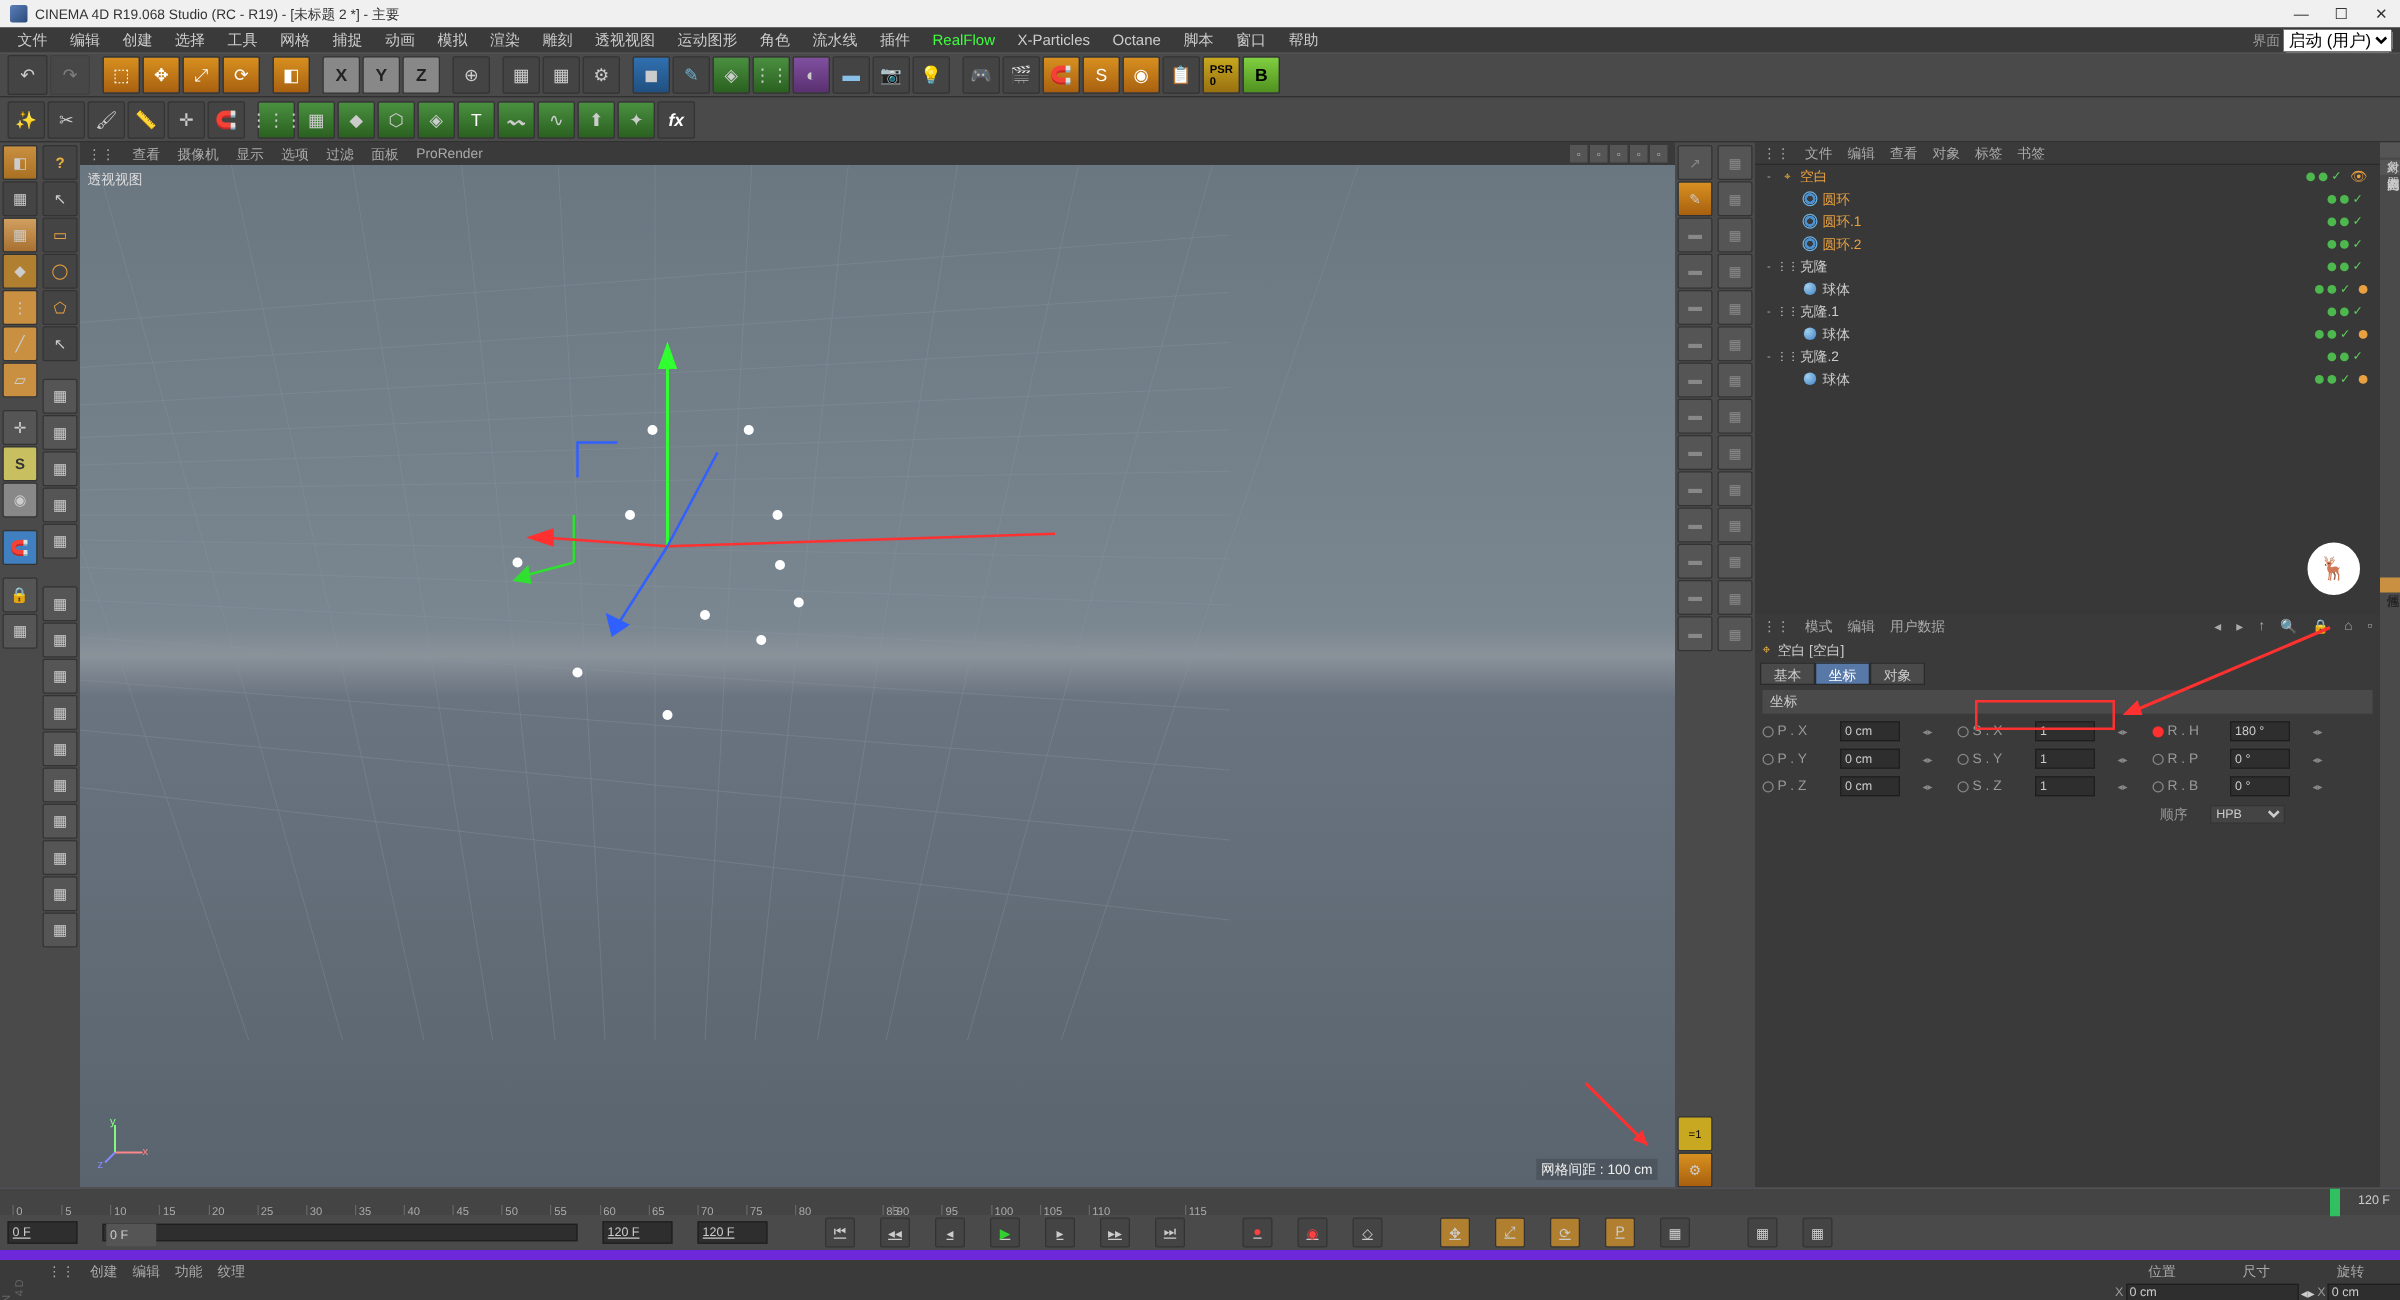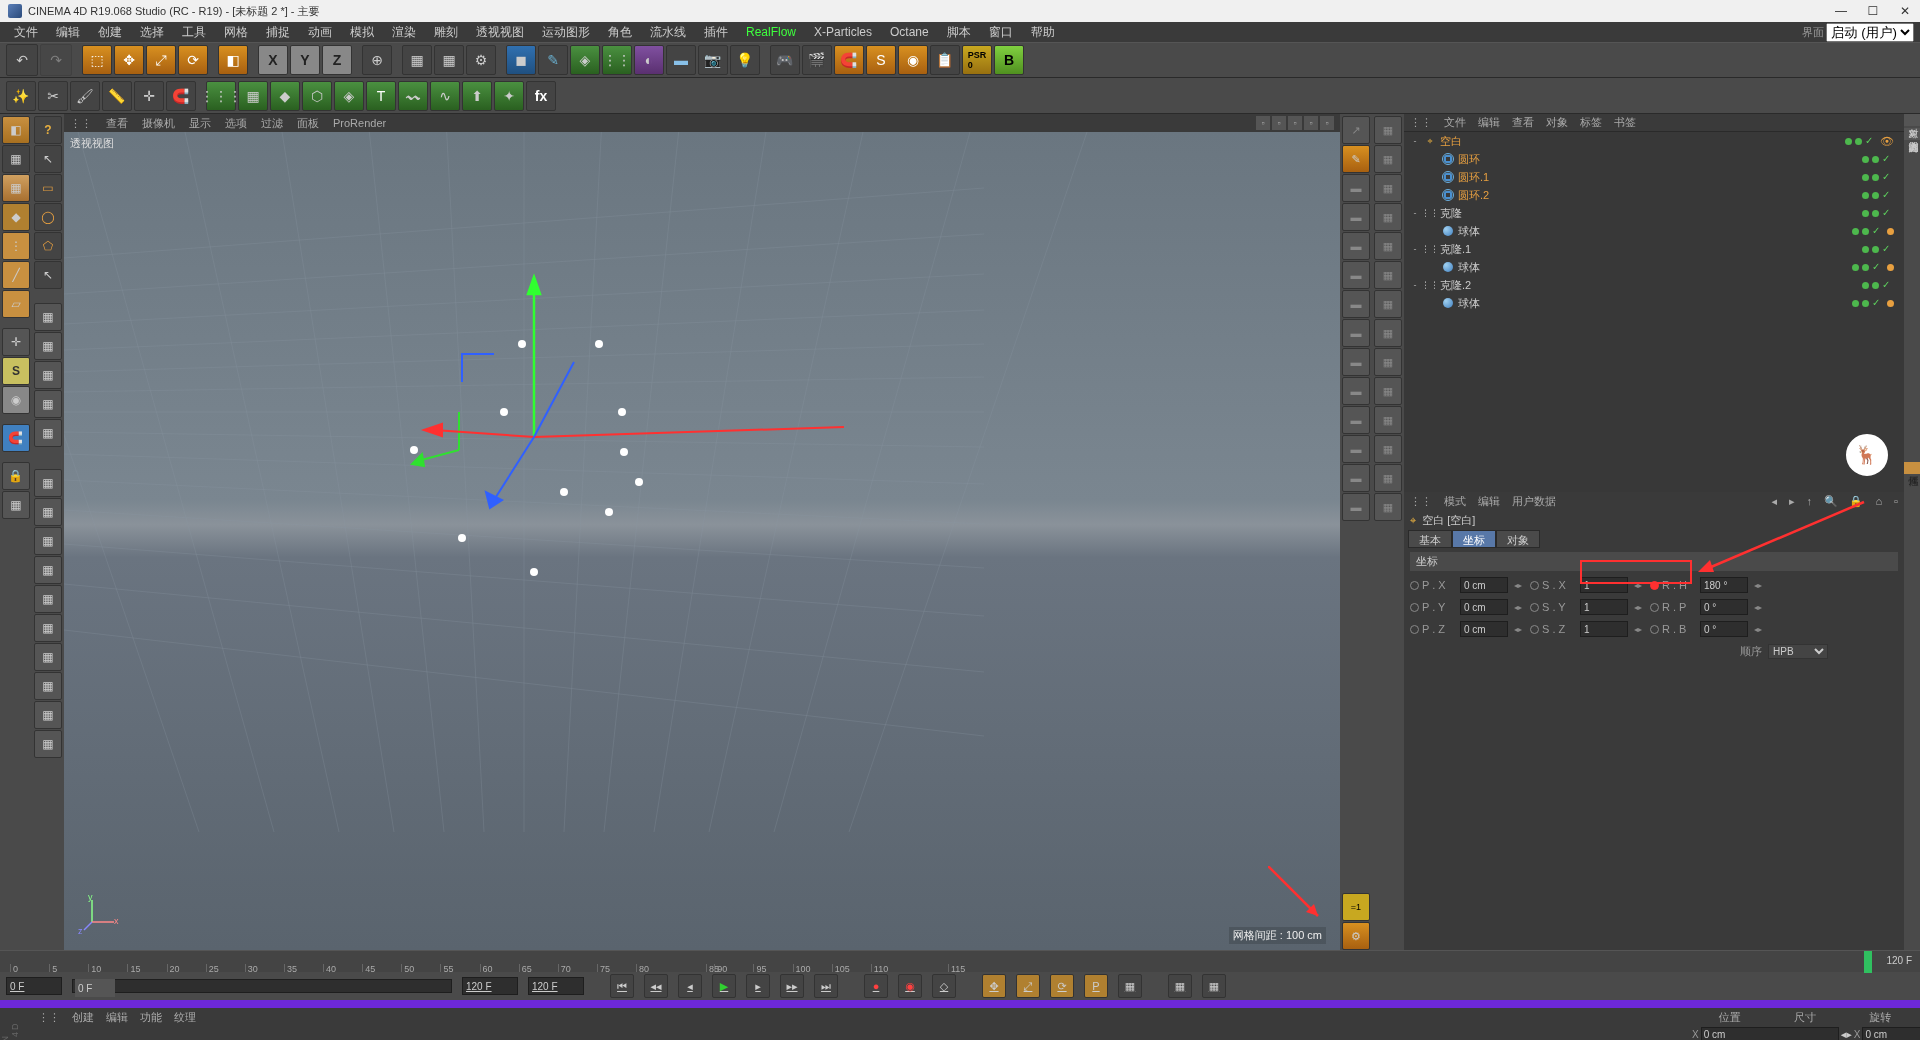--- a/index.html
+++ b/index.html
@@ -73,39 +73,39 @@
 
 .attrpanel { flex: 1; background: #3a3a3a; display: flex; flex-direction: column; position: relative; }
 .attrmenu { height: 18px; display: flex; align-items: center; padding: 0 6px; gap: 12px; font-size: 11px; color: #aaa; }
 .attrmenu .sp { flex: 1; }
 .attrhead { height: 20px; display: flex; align-items: center; padding: 0 6px; background: #3a3a3a; font-size: 11px; gap: 6px; }
 .attrtabs { height: 18px; display: flex; padding: 0 4px; gap: 0; font-size: 11px; }
 .atab { padding: 2px 10px; background: #4a4a4a; border: 1px solid #2a2a2a; color: #ccc; }
 .atab.active { background: #5878a8; color: #fff; }
 .attrsection { padding: 4px 6px; }
 .sectitle { background: #4a4a4a; padding: 2px 6px; font-size: 11px; color: #ccc; margin-bottom: 4px; }
-.coordrow { display: flex; align-items: center; gap: 6px; height: 20px; margin-bottom: 2px; }
+.coordrow { display: flex; align-items: center; gap: 18px; height: 20px; margin-bottom: 2px; }
 .clabel { width: 44px; font-size: 11px; color: #999; display: flex; align-items: center; gap: 3px; }
 .cbullet { width: 9px; height: 9px; border-radius: 50%; border: 1px solid #888; display: inline-block; }
 .cbullet.rec { background: #ff3030; border-color: #ff3030; }
 .cinput { width: 48px; height: 16px; background: #2e2e2e; border: 1px solid #1e1e1e; color: #ccc; font-size: 10px; padding: 0 3px; }
 .cspin { width: 10px; color: #888; font-size: 8px; }
 .redbox { position: absolute; border: 2px solid #ff3030; pointer-events: none; }
 .collapser { background: #4a4a4a; padding: 2px 6px; font-size: 11px; color: #ccc; margin-top: 2px; }
 .collapser::before { content: "▸ "; color: #aaa; }
 
 .farright { background: #4a4a4a; width: 16px; }
 .farright .vtab { writing-mode: vertical-rl; font-size: 10px; padding: 6px 2px; color: #ccc; background: #555; margin-bottom: 2px; }
 
 .timearea { height: 58px; background: #6d28d9; display: flex; flex-direction: column; text-decoration: underline; }
 .ruler { height: 22px; background: #444; position: relative; display: flex; align-items: flex-end; padding: 0 10px; border-top: 1px solid #555; }
 .ruler .tick { position: absolute; bottom: 0; font-size: 9px; color: #aaa; border-left: 1px solid #666; height: 8px; padding-left: 2px; }
 .playhead { position: absolute; right: 48px; top: 0; width: 8px; height: 22px; background: #30c060; }
 .endlabel { position: absolute; right: 8px; top: 4px; font-size: 10px; color: #ccc; }
-.tcontrols { height: 28px; display: flex; align-items: center; padding: 2px 6px; gap: 10px; background: #4a4a4a; }
+.tcontrols { height: 28px; display: flex; align-items: center; padding: 2px 6px; gap: 20px; background: #4a4a4a; }
 .tinput { width: 56px; height: 18px; background: #2e2e2e; border: 1px solid #1e1e1e; color: #ccc; font-size: 10px; padding: 0 3px; }
 .tslider { flex: 0 0 380px; height: 14px; background: #2e2e2e; border: 1px solid #1e1e1e; position: relative; }
 .pbtn { width: 24px; height: 24px; background: #444; border: 1px solid #333; display: flex; align-items: center; justify-content: center; font-size: 11px; border-radius: 2px; }
 .pbtn.play { color: #30d030; }
 .pbtn.rec { color: #ff4040; }
 .pbtn.sel2 { background: #b08030; }
 
 .bottomarea { height: 94px; display: grid; grid-template-columns: 32px 1fr 230px; background: #3a3a3a; }
 .maxon { writing-mode: vertical-rl; transform: rotate(180deg); font-size: 9px; color: #666; text-align: center; padding: 4px 0; letter-spacing: 2px; }
 .matmenu { height: 18px; display: flex; align-items: center; padding: 0 6px; gap: 12px; font-size: 11px; color: #aaa; }
@@ -211,21 +211,21 @@
   <div class="tbtn green">⋮⋮⋮</div>
   <div class="tbtn green">▦</div>
   <div class="tbtn green">◆</div>
   <div class="tbtn green">⬡</div>
   <div class="tbtn green">◈</div>
   <div class="tbtn green" style="color:#fff">T</div>
   <div class="tbtn green">〰</div>
   <div class="tbtn green">∿</div>
   <div class="tbtn green">⬆</div>
   <div class="tbtn green">✦</div>
-  <div class="tbtn" style="color:#fff;font-weight:bold">fx</div>
+  <div class="tbtn" style="color:#fff;font-style:italic;font-weight:bold">fx</div>
 </div>
 
 <div class="maingrid">
 
   <div class="lcol">
     <div class="lbtn" style="background:linear-gradient(#c89040,#a87020)">◧</div>
     <div class="lbtn">▦</div>
     <div class="lbtn" style="background:linear-gradient(#d0a060,#a87030)">▦</div>
     <div class="lbtn" style="background:#b08030">◆</div>
     <div class="lbtn" style="background:#c89040">⋮</div>

